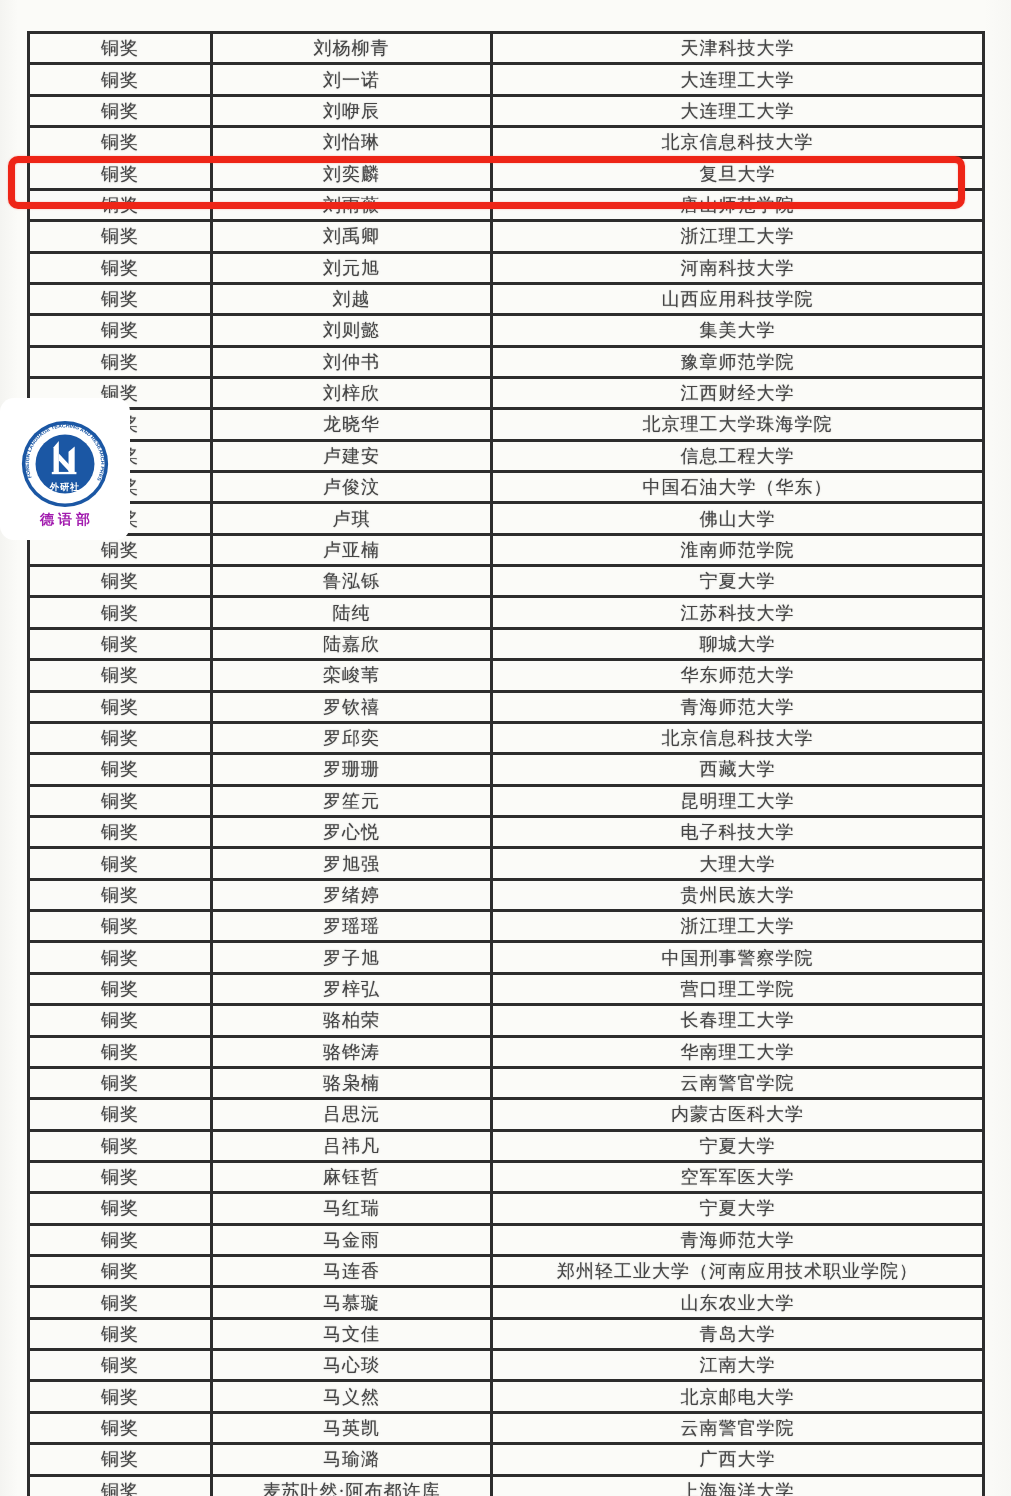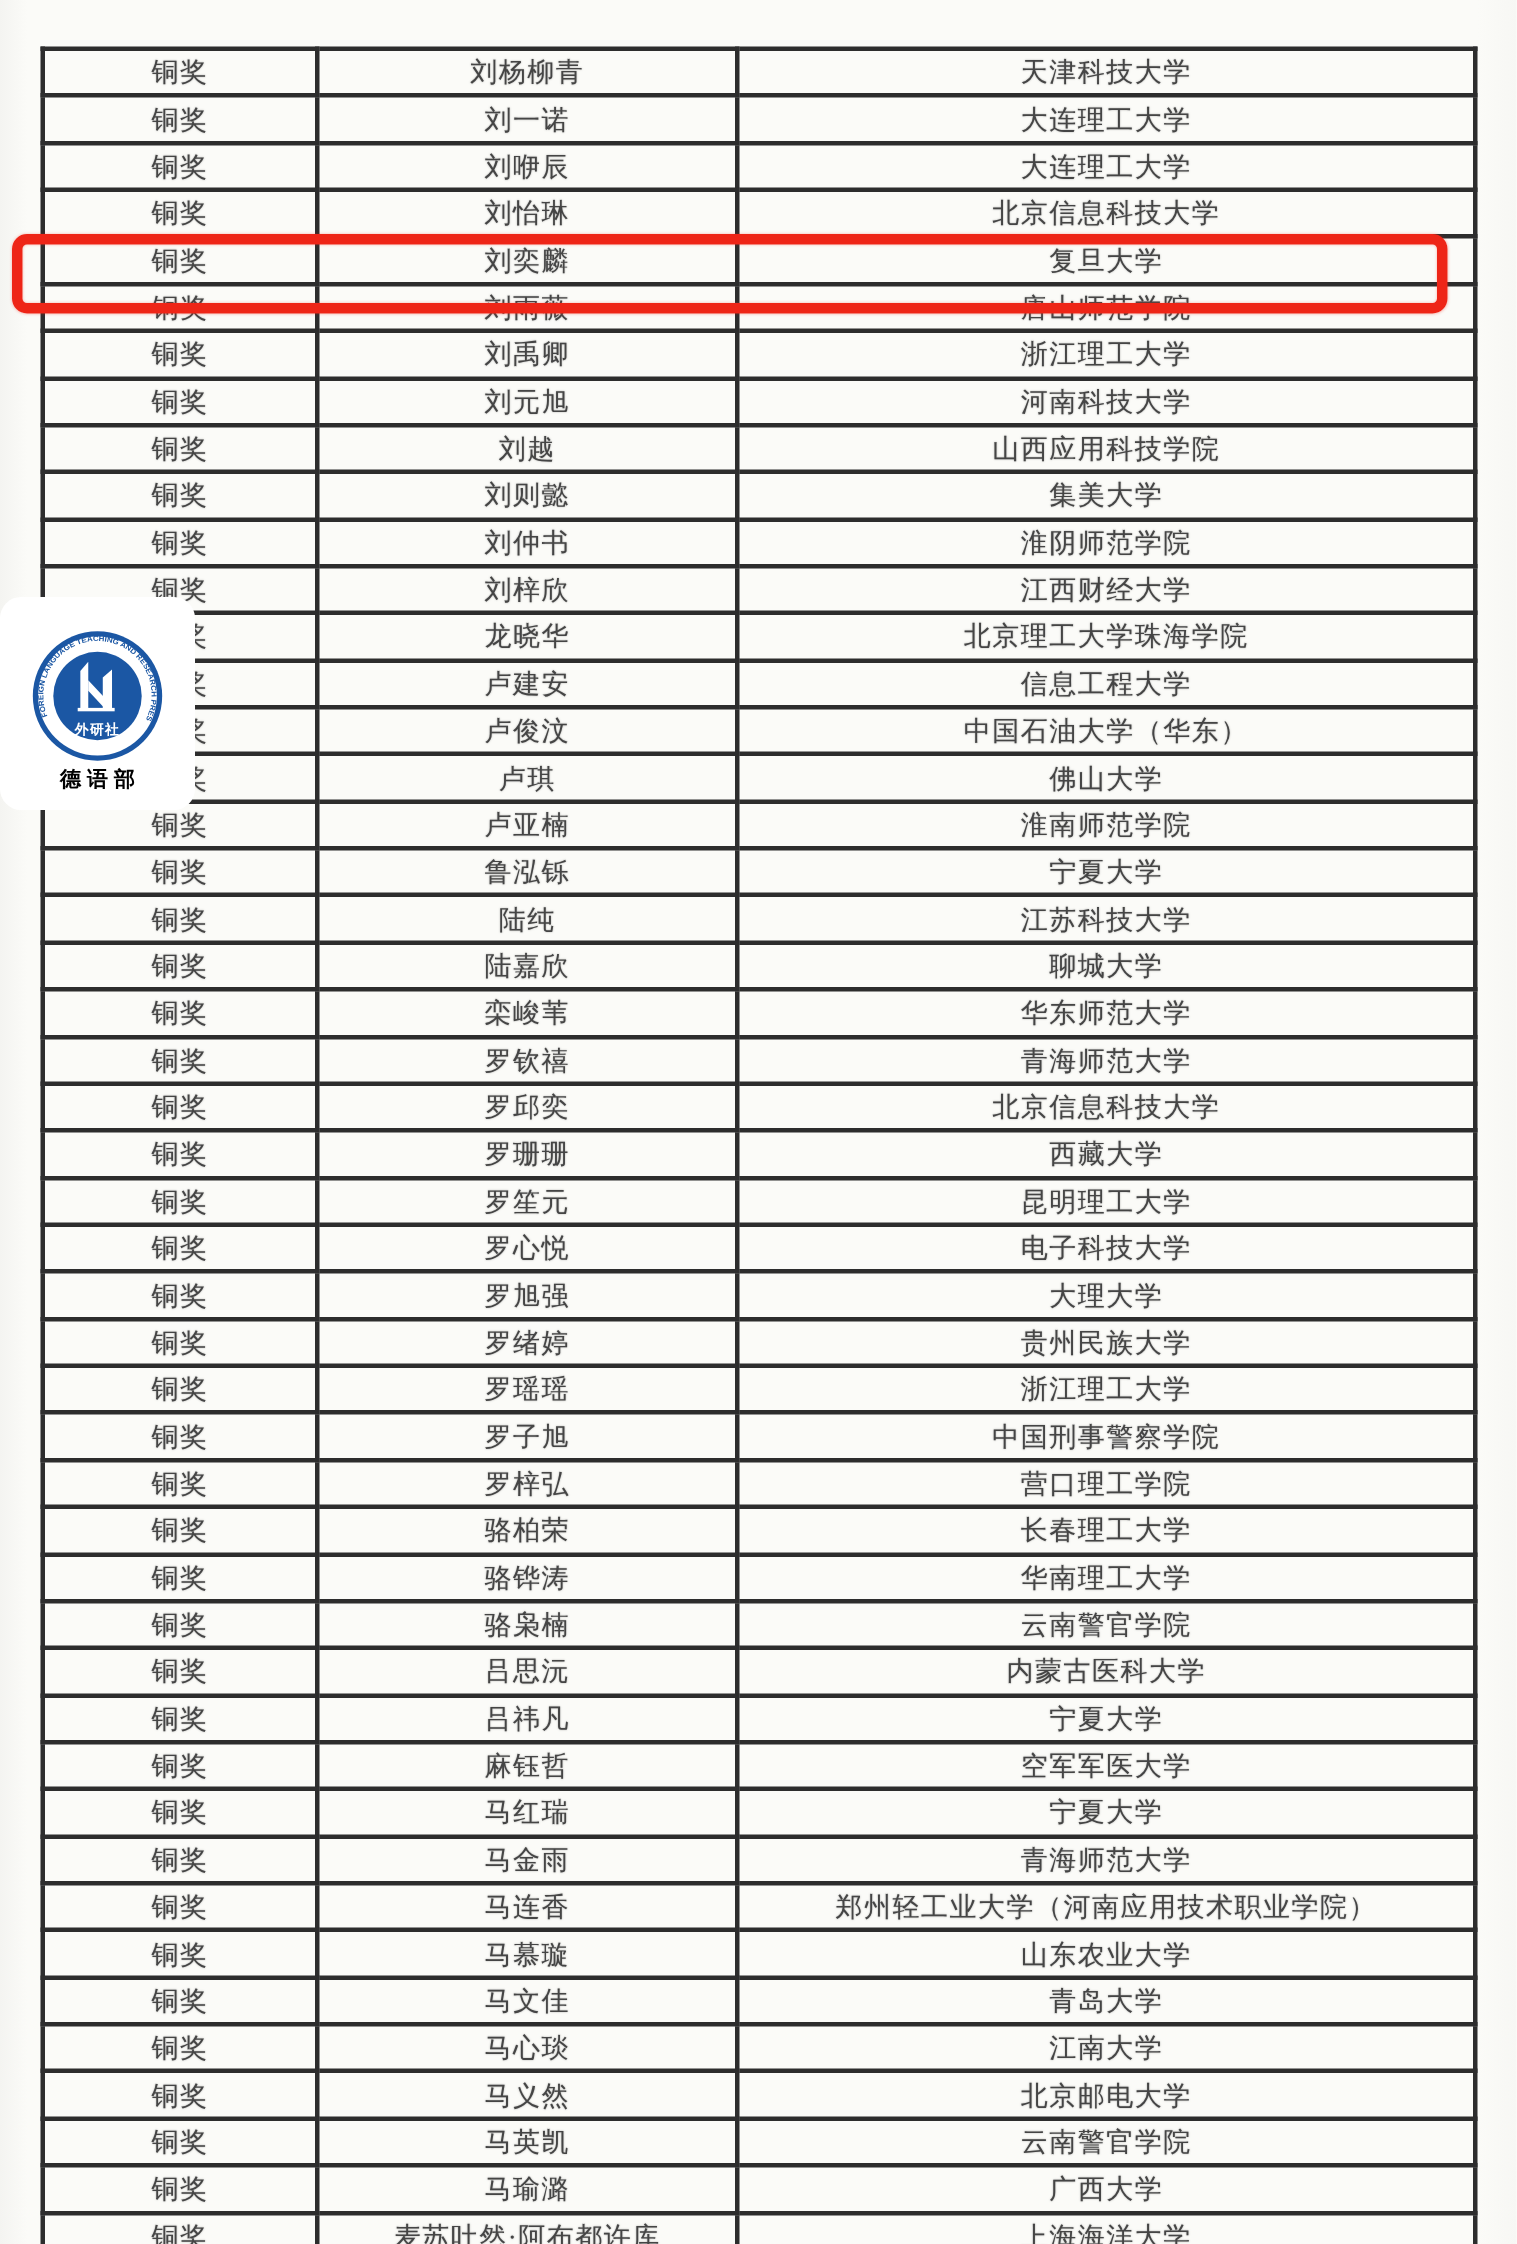--- a/index.html
+++ b/index.html
@@ -71,21 +71,21 @@
     flex-direction: column;
     align-items: center;
     padding-top: 22px;
     box-sizing: border-box;
   }
   .logo-caption {
     margin-top: 3px;
     font-family: "Liberation Sans", sans-serif;
     font-size: 14px;
     font-weight: bold;
-    color: #000000;
+    color: #a21caf;
     letter-spacing: 4px;
     text-indent: 4px;
   }
 </style>
 </head>
 <body>
 
 <div class="page">
 
   <div class="table-wrap">
@@ -142,21 +142,21 @@
             <td>山西应用科技学院</td>
           </tr>
           <tr>
             <td>铜奖</td>
             <td>刘则懿</td>
             <td>集美大学</td>
           </tr>
           <tr>
             <td>铜奖</td>
             <td>刘仲书</td>
-            <td>淮阴师范学院</td>
+            <td>豫章师范学院</td>
           </tr>
           <tr>
             <td>铜奖</td>
             <td>刘梓欣</td>
             <td>江西财经大学</td>
           </tr>
           <tr>
             <td>铜奖</td>
             <td>龙晓华</td>
             <td>北京理工大学珠海学院</td>

